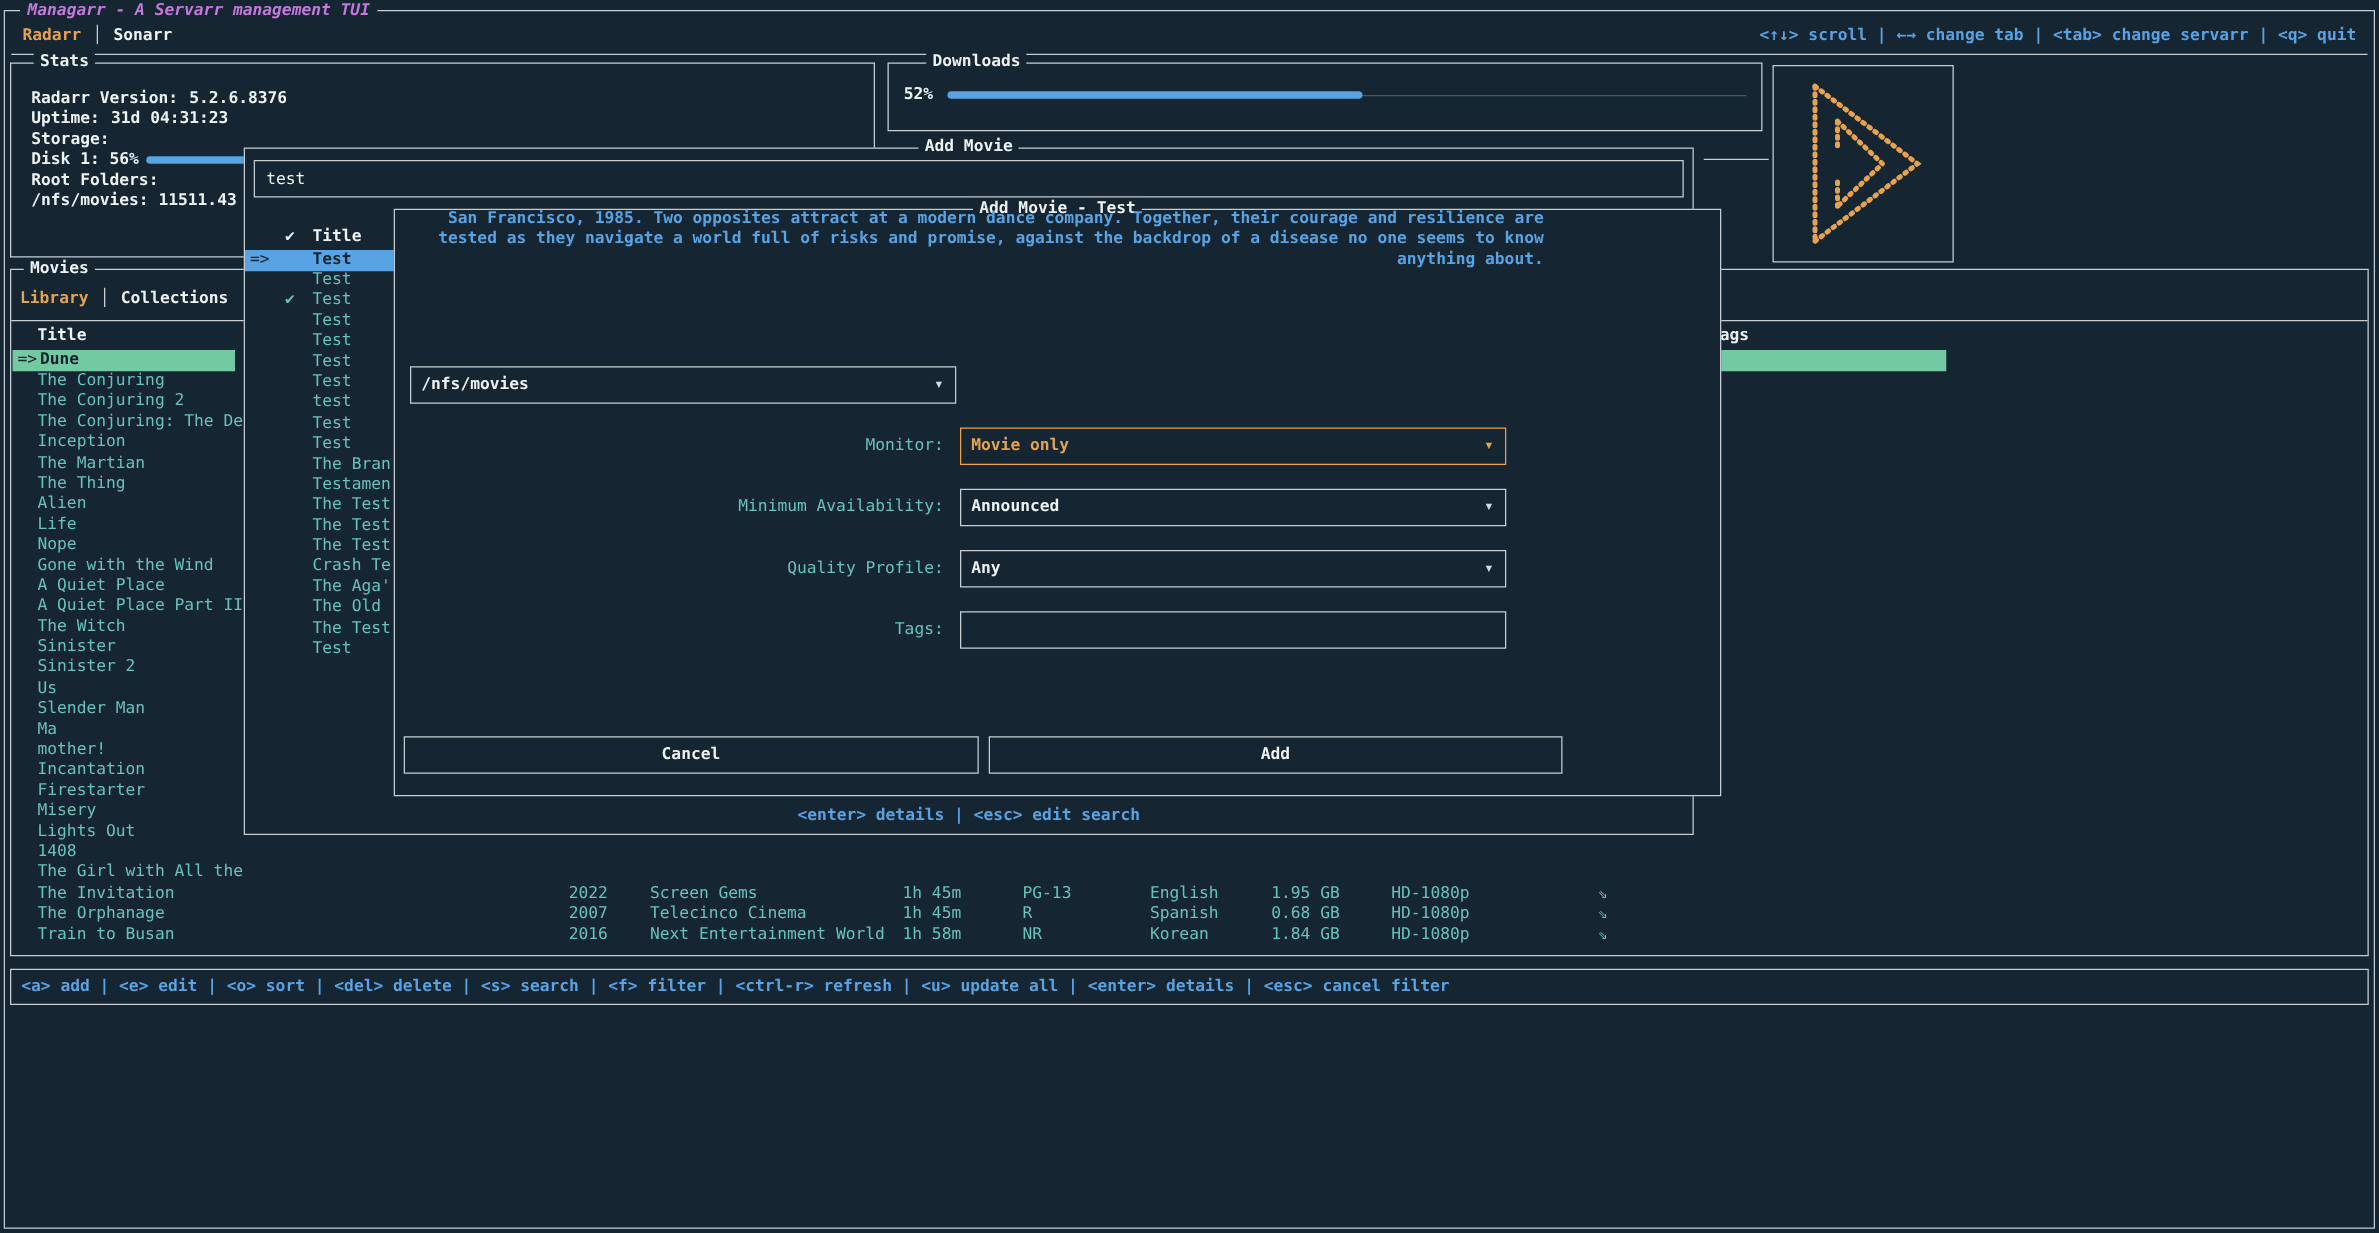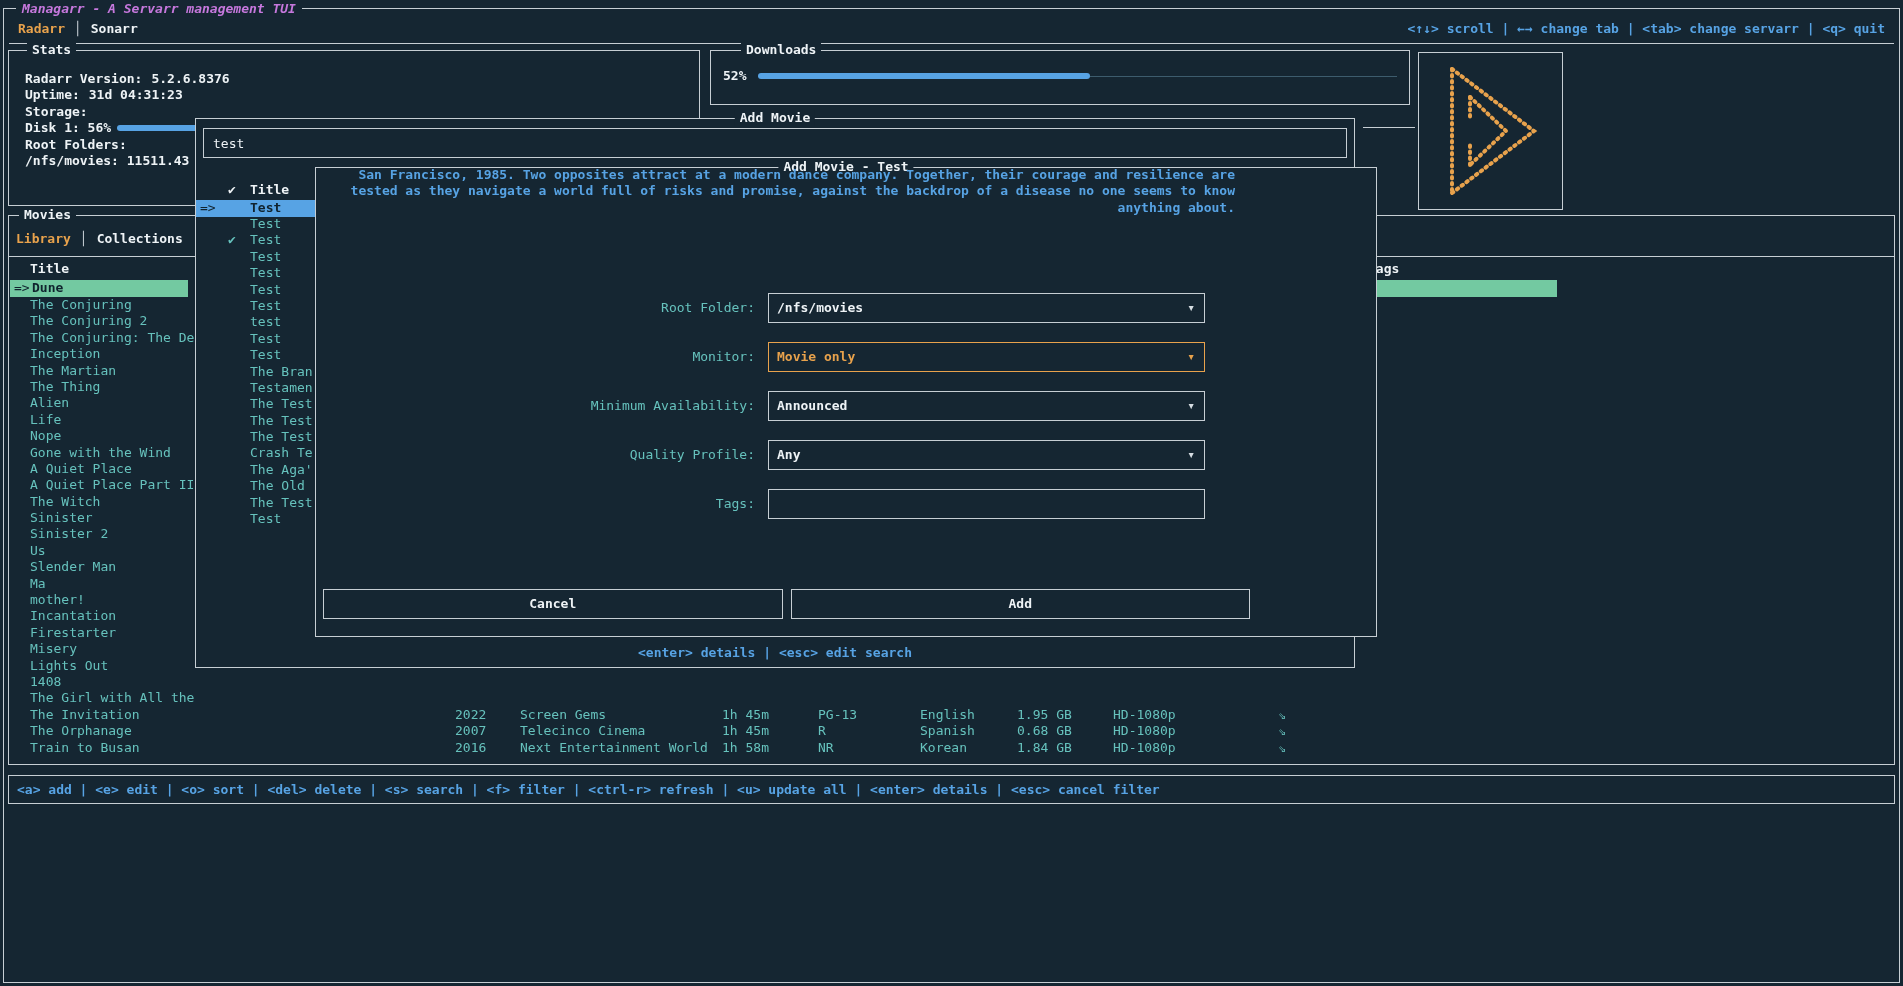--- a/index.html
+++ b/index.html
@@ -377,21 +377,20 @@
   </div>
 <div class="popup-footer">&lt;enter&gt; details | &lt;esc&gt; edit search</div>
 
 <div class="modal">
   <span class="block-title center-title">Add Movie - Test</span>
 </div>
 <div class="overview">San Francisco, 1985. Two opposites attract at a modern dance company. Together, their courage and resilience are tested as they navigate a world full of risks and promise, against the backdrop of a disease no one seems to know anything about.</div>
 <div class="form-fields">
 
     <div class="form-field">
-      <span class="flabel">Root Folder:</span>
       <div class="fbox">
         <span class="fvalue">/nfs/movies</span>
         <span class="farrow">▾</span>
       </div>
     </div>
 
     <div class="form-field highlight">
       <span class="flabel">Monitor:</span>
       <div class="fbox">
         <span class="fvalue">Movie only</span>

